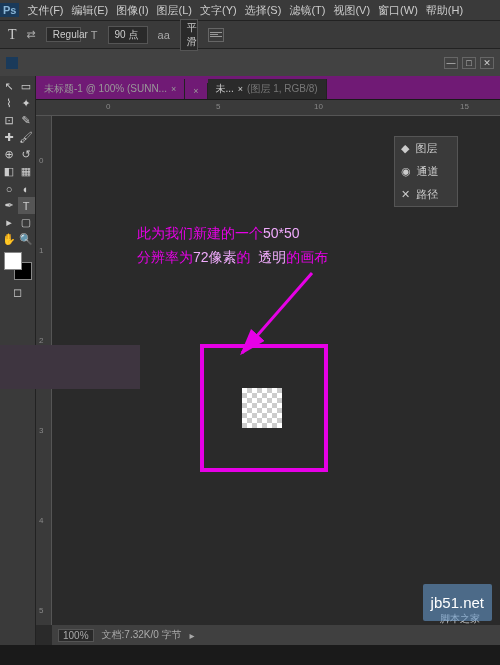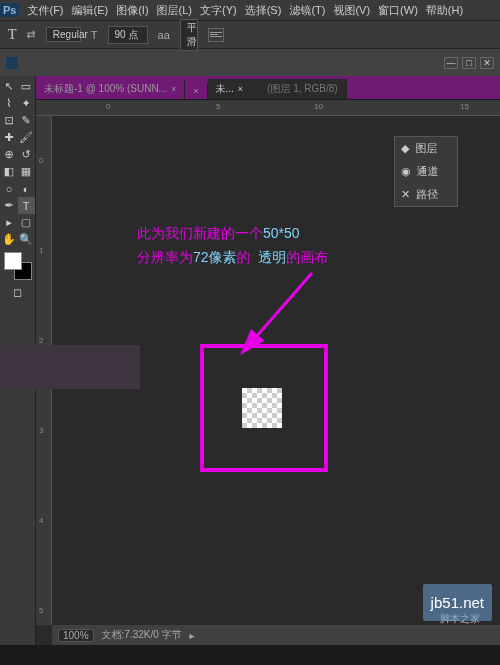--- a/index.html
+++ b/index.html
@@ -32,21 +32,21 @@
 .ruler-h { height: 16px; background: #3a3a3a; border-bottom: 1px solid #555; position: relative; font-size: 8px; color: #888; }
 .ruler-h span { position: absolute; top: 2px; }
 .ruler-v { width: 16px; background: #3a3a3a; border-right: 1px solid #555; position: absolute; left: 0; top: 40px; bottom: 20px; font-size: 8px; color: #888; }
 .ruler-v span { position: absolute; left: 3px; }
 .canvas-viewport { position: absolute; left: 16px; top: 40px; right: 0; bottom: 20px; }
 .transparent-canvas { position: absolute; left: 190px; top: 272px; width: 40px; height: 40px;
   background-image: linear-gradient(45deg,#ccc 25%,transparent 25%),linear-gradient(-45deg,#ccc 25%,transparent 25%),linear-gradient(45deg,transparent 75%,#ccc 75%),linear-gradient(-45deg,transparent 75%,#ccc 75%);
   background-size: 10px 10px; background-position: 0 0,0 5px,5px -5px,-5px 0; background-color: #fff; }
 .annot-box { position: absolute; left: 148px; top: 228px; width: 128px; height: 128px; border: 4px solid #e600e6; }
 .annot-text { position: absolute; left: 85px; top: 105px; color: #e600e6; font-size: 14px; line-height: 24px; }
-.annot-text .hl { color: #7dd3fc; }
+.annot-text .hl { color: #f0abfc; }
 .arrow { position: absolute; left: 180px; top: 152px; }
 .panel-popup { position: absolute; right: 42px; top: 20px; width: 64px; background: #3a3a3a; border: 1px solid #555; font-size: 11px; color: #ccc; }
 .panel-popup .row { display: flex; align-items: center; gap: 6px; padding: 4px 6px; }
 .gray-block { position: absolute; left: 0; top: 345px; width: 140px; height: 44px; background: #3e3540; }
 .statusbar { position: absolute; bottom: 0; left: 16px; right: 0; height: 20px; background: #404040; font-size: 10px; color: #aaa; display: flex; align-items: center; padding: 0 6px; gap: 8px; }
 .statusbar .zoom { background: #2a2a2a; border: 1px solid #555; padding: 0 4px; }
 .watermark { position: absolute; right: 8px; bottom: 44px; background: rgba(100,150,200,0.6); color: #fff; font-size: 15px; padding: 10px 8px; border-radius: 2px; }
 .watermark2 { position: absolute; right: 20px; bottom: 39px; color: #ccc; font-size: 10px; }
 </style>
 </head>
@@ -145,21 +145,21 @@
       <div class="doc-tab">
           <span>未标题-1 @ 100% (SUNN...</span>
           <span class="x">×</span>
         </div>
       <div class="doc-tab">
           <span class="x">×</span>
         </div>
       <div class="doc-tab active">
           <span>未...</span>
           <span class="x">×</span>
-          <span style="color:#777;margin-left:20px">(图层 1, RGB/8)</span>
+          <span style="color:#777;">(图层 1, RGB/8)</span>
         </div>
     </div>
     <div class="ruler-h">
       <span style="left:70px">0</span>
       <span style="left:180px">5</span>
       <span style="left:278px">10</span>
       <span style="left:424px">15</span>
     </div>
     <div class="ruler-v">
       <span style="top:40px">0</span>

